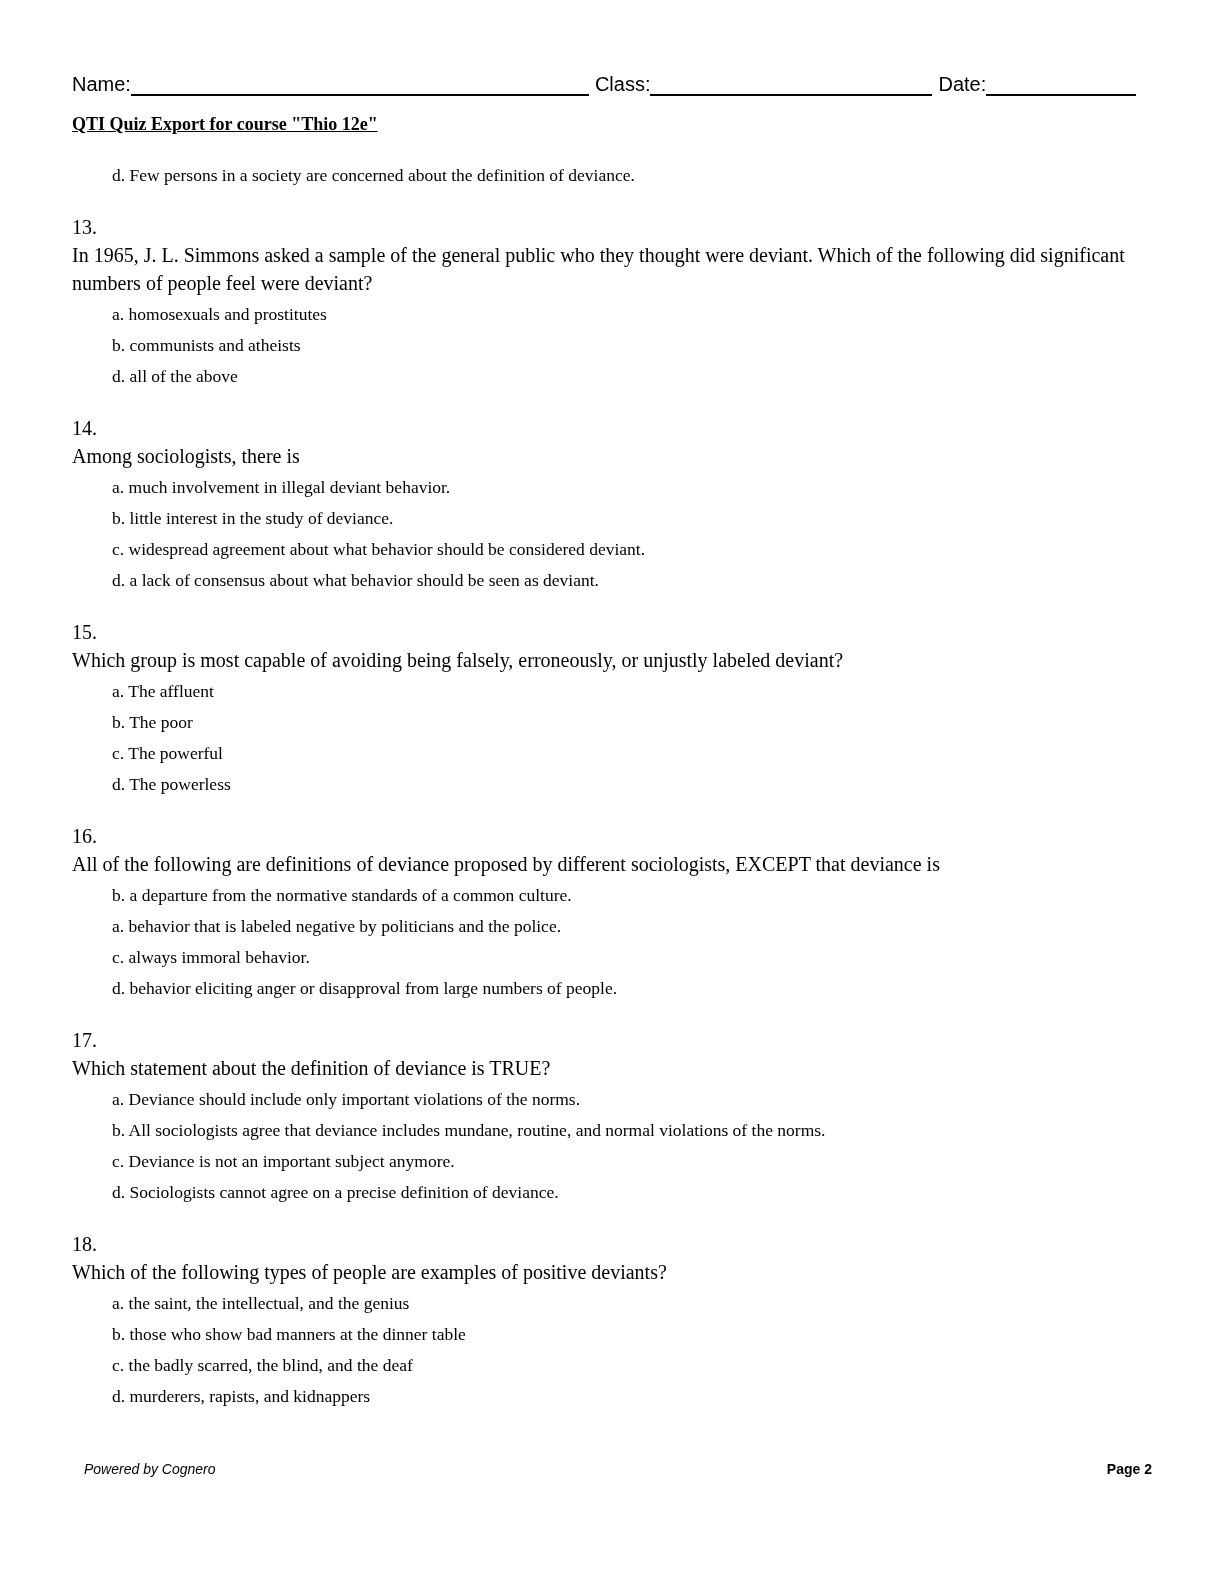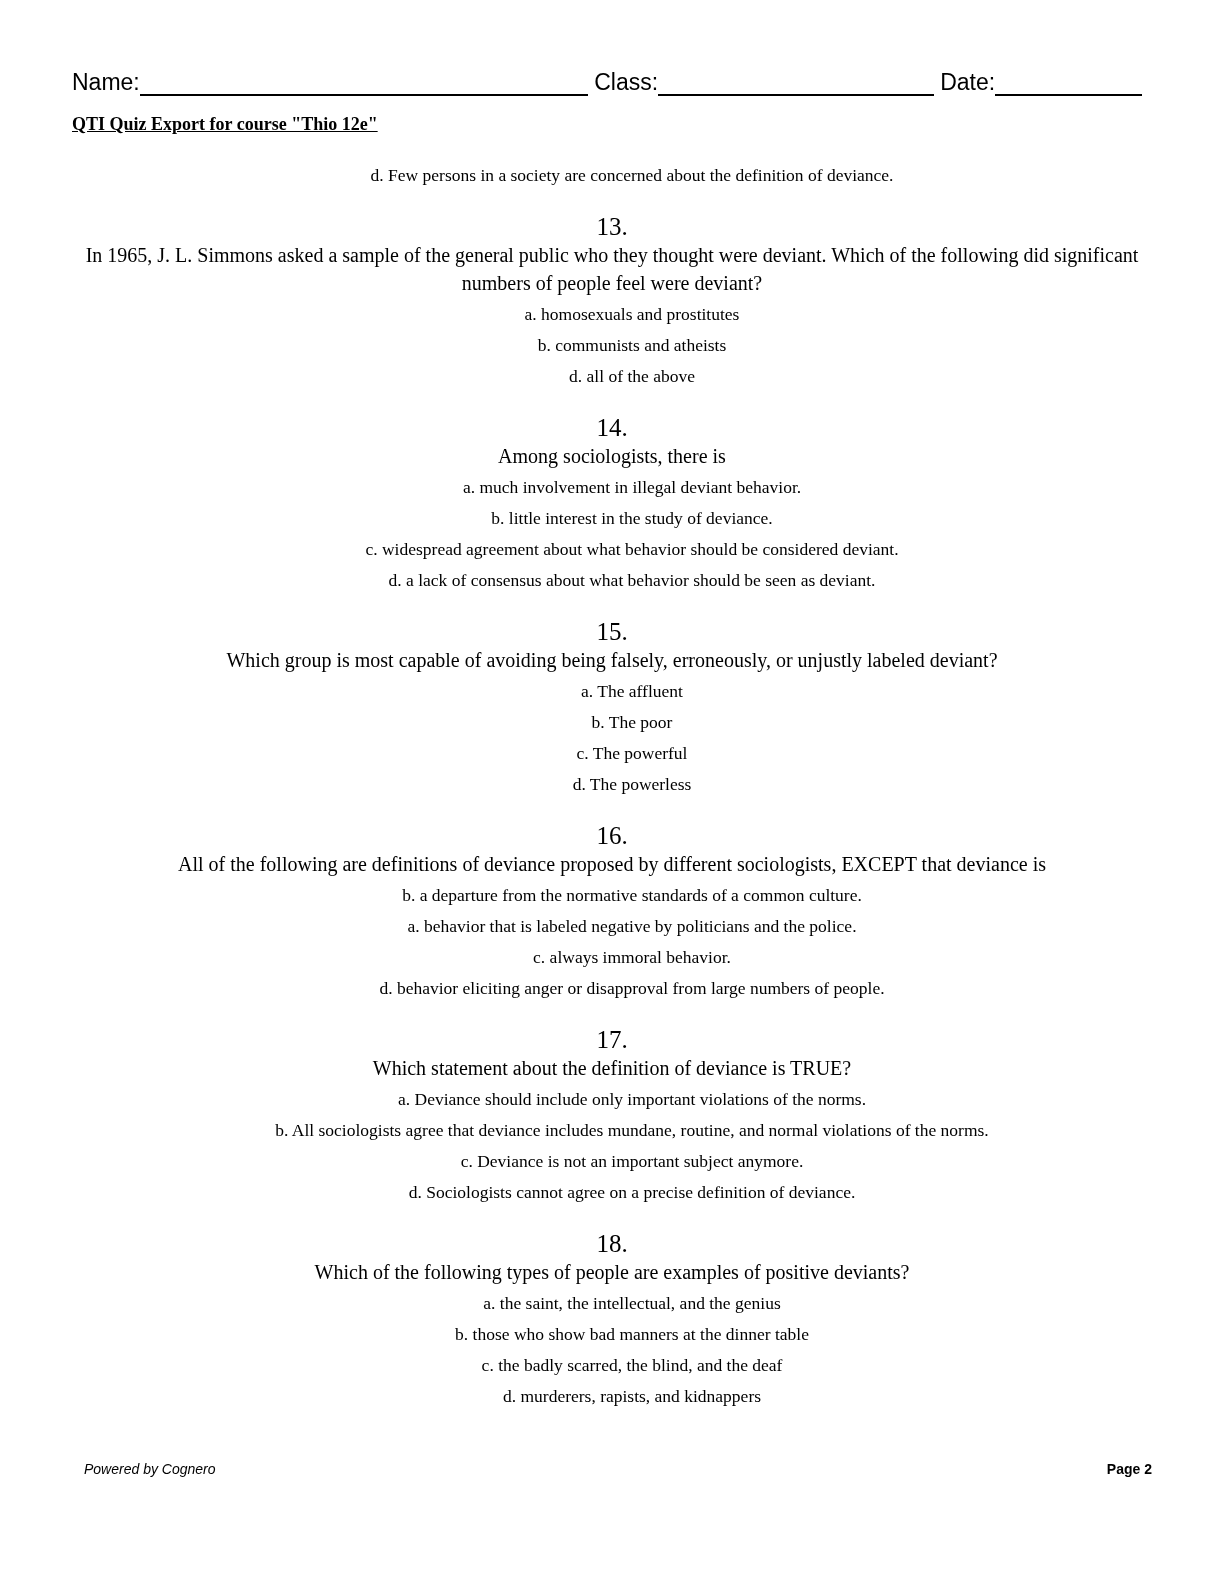--- a/index.html
+++ b/index.html
@@ -1,27 +1,27 @@
 <!DOCTYPE html>
 <html><head>
 <meta charset="utf-8">
 <style>
   html, body { margin: 0; padding: 0; background: #ffffff; }
   body { width: 1224px; height: 1584px; position: relative; overflow: hidden; color: #000; }
   .header-row { position: absolute; top: 72px; left: 72px; width: 1070px; height: 24px;
-    font-family: "Liberation Sans", sans-serif; font-size: 23px; display: flex; align-items: flex-end; }
+    font-family: "Liberation Sans", sans-serif; font-size: 20px; display: flex; align-items: flex-end; }
   .hlabel { white-space: nowrap; }
   .hline { border-bottom: 2px solid #000; height: 20px; margin-right: 6px; }
   .title { position: absolute; top: 114px; left: 72px; font-family: "Liberation Serif", serif;
     font-weight: bold; font-size: 18px; text-decoration: underline; white-space: nowrap; }
   .content { position: absolute; left: 72px; top: 160px; width: 1080px;
-    font-family: "Liberation Serif", serif; text-align: center; }
+    font-family: "Liberation Serif", serif; }
   .opt { font-size: 17.5px; line-height: 31px; padding-left: 40px; white-space: nowrap; }
   .question { margin-top: 22px; }
-  .qnum { font-size: 25px; line-height: 28px; }
+  .qnum { font-size: 20px; line-height: 28px; }
   .qtext { font-size: 20px; line-height: 28px; margin-bottom: 2px; }
   .footer { position: absolute; top: 1461px; font-family: "Liberation Sans", sans-serif; font-size: 14px; }
   .footer-left { left: 84px; font-style: italic; }
   .footer-right { right: 72px; font-weight: bold; }
 </style>
 </head>
 <body>
 
 <div class="header-row">
   <span class="hlabel">Name:</span>

